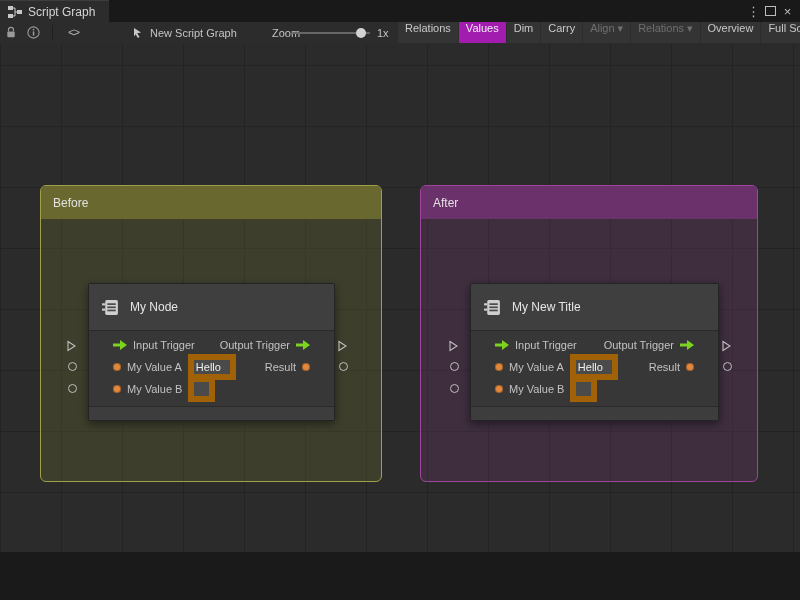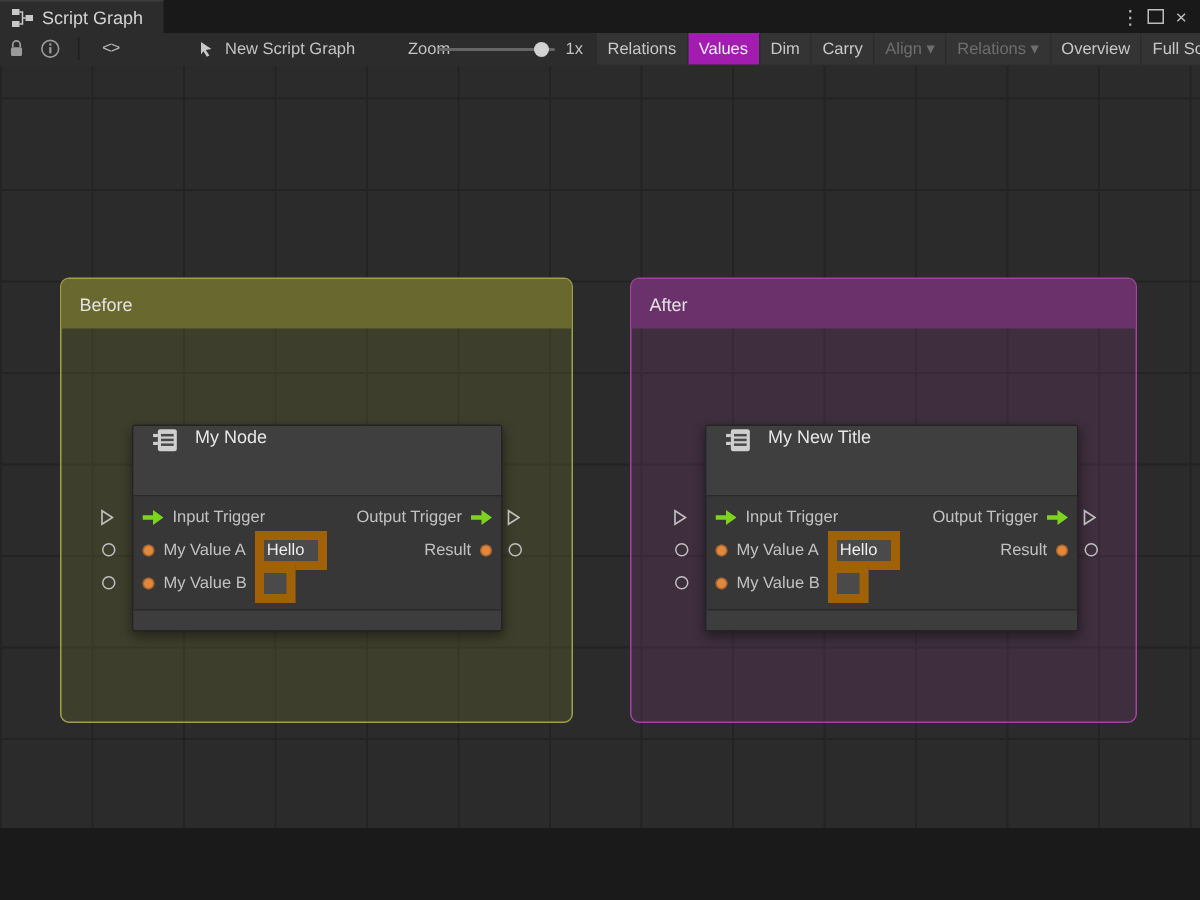--- a/index.html
+++ b/index.html
@@ -14,43 +14,43 @@
   .maxi-glyph{width:9px;height:8px;border:1px solid #bdbdbd}
 
   
   .toolbar{position:absolute;left:0;top:22px;width:800px;height:22px;background:#2c2c2c;border-bottom:1px solid #1b1b1b;color:#c4c4c4;font-size:11px}
   .tb-item{position:absolute;top:0;height:21px;display:flex;align-items:center;gap:6px;white-space:nowrap}
   .tb-sep{position:absolute;top:3px;width:1px;height:15px;background:#1f1f1f}
   .code-glyph{font-family:"Liberation Mono",monospace;font-size:11px;color:#b8b8b8;letter-spacing:-1px}
   .slider-track{position:relative;width:78px;height:2px;background:#666;border-radius:1px}
   .slider-handle{position:absolute;top:-4px;width:10px;height:10px;border-radius:50%;background:#d2d2d2}
   .tb-buttons{position:absolute;left:398px;top:0;height:21px;display:flex;gap:1px}
-  .tb-btn{height:21px;display:flex;align-items:center;gap:3px;padding:0 7px;background:#343434;color:#c8c8c8;white-space:nowrap;cursor:default}
+  .tb-btn{height:21px;display:flex;align-items:flex-start;gap:3px;padding:0 7px;background:#343434;color:#c8c8c8;white-space:nowrap;cursor:default}
   .tb-btn.active{background:#a21caf;color:#efefef}
   .tb-btn.disabled{color:#6e6e6e}
 
   
   .canvas{position:absolute;left:0;top:44px;width:800px;height:556px;background-color:#2b2b2b;
     background-image:linear-gradient(to right,#232323 1px,transparent 1px),linear-gradient(to bottom,#232323 1px,transparent 1px);
     background-size:61px 61px;background-position:0 0,0 21px}
 
   
   .group{position:absolute;border-radius:6px;overflow:hidden}
   .group-before{left:40px;top:141px;width:340px;height:295px;border:1px solid #a0a048;background:rgba(158,158,62,0.17)}
   .group-after{left:420px;top:141px;width:336px;height:295px;border:1px solid #a044a0;background:rgba(162,63,162,0.17)}
   .group-header{height:25px;display:flex;align-items:center;padding:4px 12px;font-size:12px;color:#e2e2e2}
   .gh-before{background:#69692f}
   .gh-after{background:#6b316b}
 
   
   .node{position:absolute;width:245px;background:#373737;border:1px solid #242424;border-radius:2px;box-shadow:0 3px 8px rgba(0,0,0,.45)}
-  .node-header{height:46px;display:flex;align-items:flex-start;gap:10px;padding:0 12px;background:#3f3f3f;border-bottom:1px solid #2a2a2a}
+  .node-header{height:46px;display:flex;align-items:center;gap:10px;padding:0 12px;background:#3f3f3f;border-bottom:1px solid #2a2a2a}
   .node-title{font-size:12px;color:#e6e6e6}
   .node-rows{padding:3px 0 0 0}
-  .nrow{height:22px;display:flex;align-items:center;padding:0 6px;font-size:11px;color:#c2c2c2}
+  .nrow{height:22px;display:flex;align-items:center;padding:0 24px;font-size:11px;color:#c2c2c2}
   .nrow .right{margin-left:auto;display:flex;align-items:center;gap:6px}
   .plabel{margin-left:6px}
   .right .plabel{margin-left:0}
   .tport{display:flex;align-items:center}
   .vport{width:8px;height:8px;border-radius:50%;background:#e2883c;box-shadow:inset 0 0 0 1px rgba(0,0,0,.25);flex:0 0 auto}
   .nfield{height:14px;background:#4a4a4a;border:6px solid #a16207;color:#efefef;font-size:11px;line-height:14px;padding:0 2px;margin-left:6px;font-family:"Liberation Sans",sans-serif}
   .node-footer{margin-top:6px;border-top:1px solid #2a2a2a;height:13px;background:#3d3d3d}
 
   
   .eport{position:absolute}

